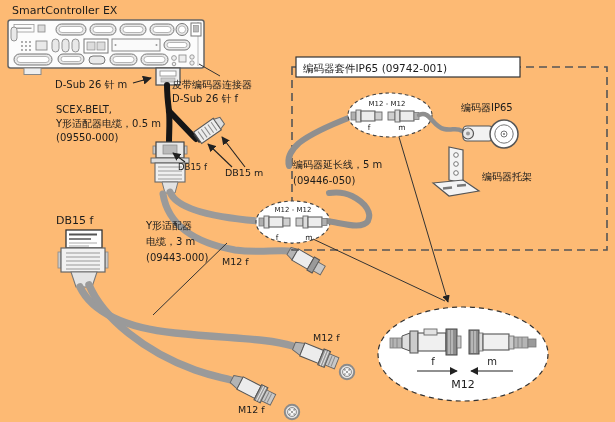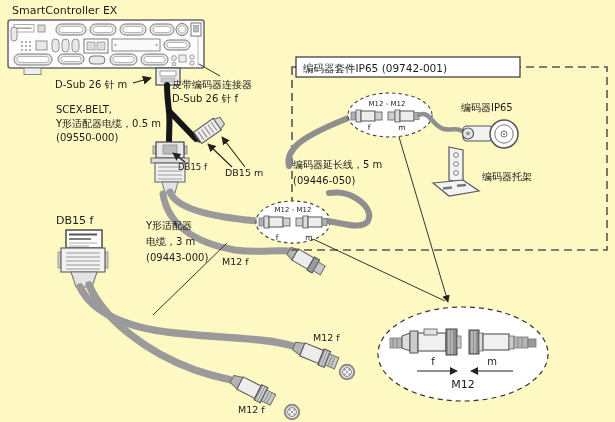--- a/index.html
+++ b/index.html
@@ -1,17 +1,17 @@
 <!DOCTYPE html>
 <html><head>
 <meta charset="utf-8">
 <style>
   html,body{margin:0;padding:0;background:#ffffff;}
   .stage{
-    position:relative;width:615px;height:422px;background:#fef9c3;overflow:hidden;
+    position:relative;width:615px;height:422px;background:#fdba74;overflow:hidden;
     font-family:"DejaVu Sans","Liberation Sans",sans-serif;
   }
   svg text{
     font-family:"DejaVu Sans","Liberation Sans",sans-serif;
     fill:#1b1b1b;
   }
   .lbl{font-size:10px;}
   .lbl-title{font-size:11px;}
   .lbl-kit{font-size:10.5px;}
   .lbl-sm{font-size:8.5px;}

